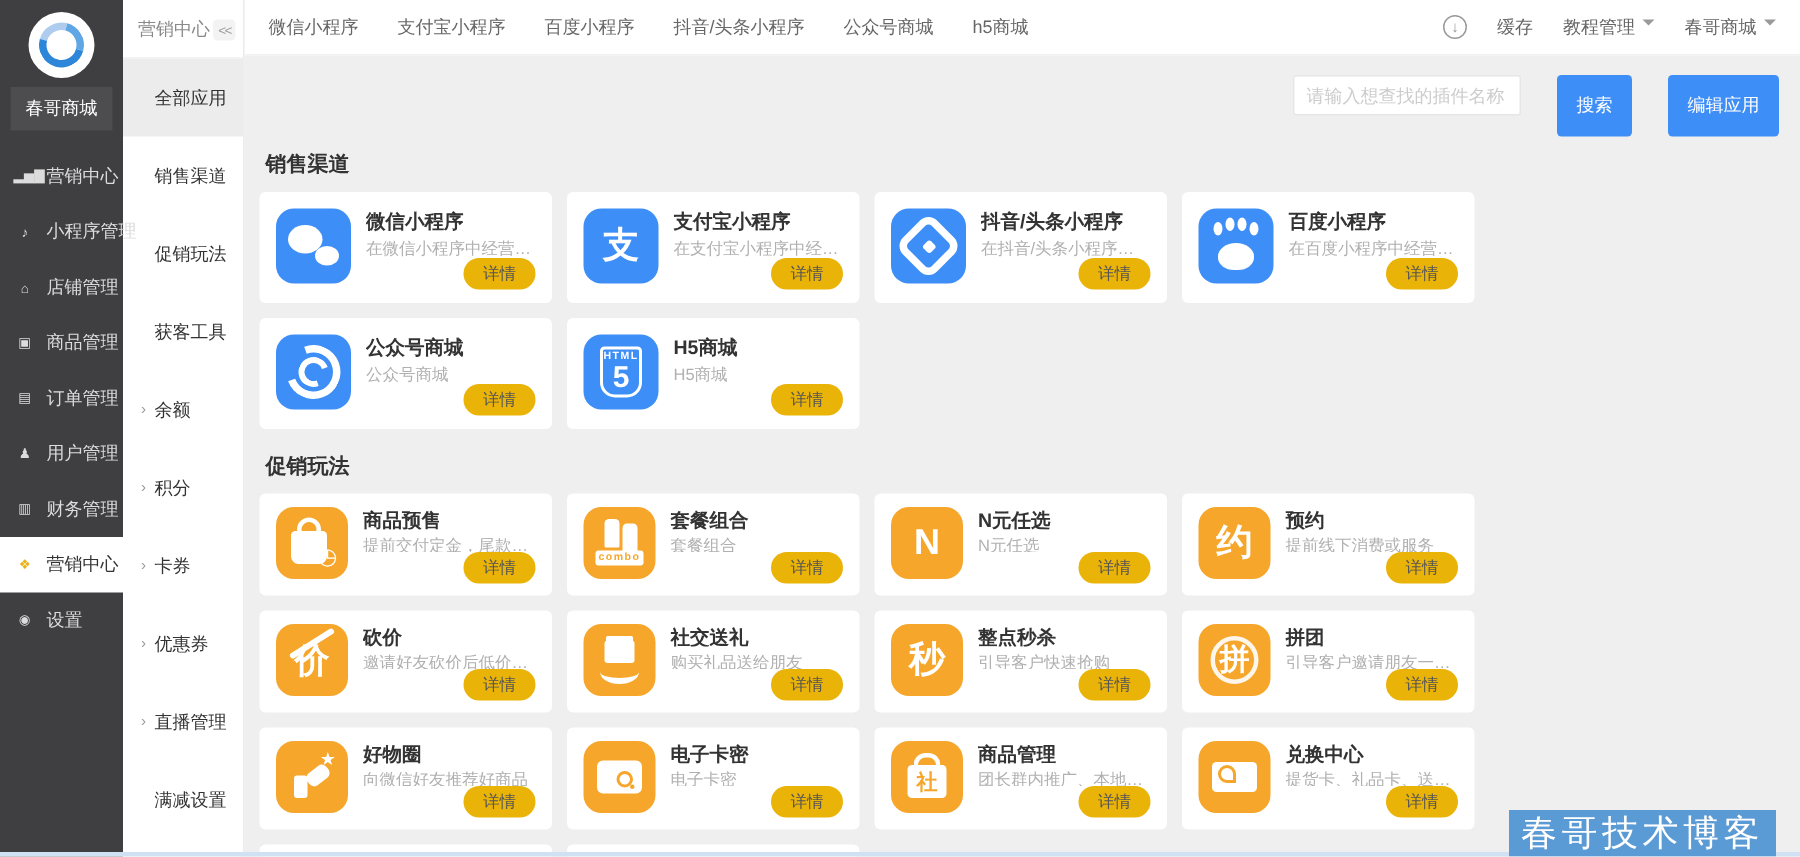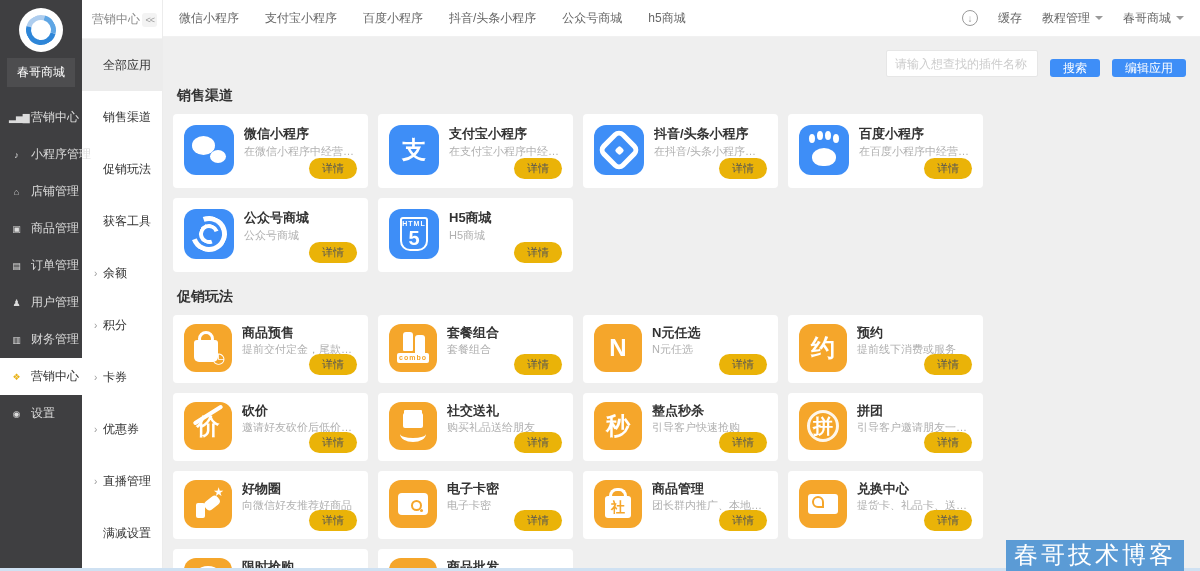--- a/index.html
+++ b/index.html
@@ -25,28 +25,28 @@
   .submenu-item { height:52px; display:flex; align-items:center; font-size:12px; color:#333; padding-left:12px; cursor:pointer; white-space:nowrap; }
   .submenu-item .prefix { color:#9a9a9a; font-size:10px; margin-right:3px; width:6px; display:inline-block; }
   .submenu-item.active { background:#ececec; }
 
   
   .main { flex:1; display:flex; flex-direction:column; min-width:0; }
   .topnav { height:37px; background:#fff; display:flex; align-items:center; padding:0 16px; border-bottom:1px solid #f1f1f1; flex-shrink:0; }
   .topnav .tab { font-size:12px; color:#666; margin-right:26px; cursor:pointer; white-space:nowrap; }
   .topnav-right { margin-left:auto; display:flex; align-items:center; gap:20px; color:#666; font-size:12px; }
   .circle-icon { width:16px; height:16px; border:1px solid #9a9a9a; border-radius:50%; display:flex; align-items:center; justify-content:center; font-size:10px; color:#9a9a9a; cursor:pointer; }
-  .drop { display:flex; align-items:center; cursor:pointer; }
+  .drop { display:flex; align-items:flex-start; cursor:pointer; }
   .caret { width:0; height:0; border:4px solid transparent; border-top-color:#9a9a9a; margin:3px 0 0 5px; }
 
   .content { flex:1; padding:10px 14px 0 10px; position:relative; overflow:hidden; }
-  .toolbar { display:flex; justify-content:flex-end; gap:12px; margin:3px 0 10px;align-items:flex-end; }
+  .toolbar { display:flex; justify-content:flex-end; gap:24px; margin:3px 0 10px; }
   .search-input { width:152px; height:27px; border:1px solid #e6e6e6; border-radius:2px; background:#fff; font-size:12px; padding:0 8px; color:#333; outline:none; }
   .search-input::placeholder { color:#ccc; }
-  .btn { height:18px; padding:0 13px; background:#3e8ef7; color:#fff; font-size:12px; border:none; border-radius:3px; cursor:pointer; }
+  .btn { height:41px; padding:0 13px; background:#3e8ef7; color:#fff; font-size:12px; border:none; border-radius:3px; cursor:pointer; }
 
   .section-title { font-size:14px; font-weight:700; color:#333; margin:2px 0 9px 4px; }
   .section-promo .section-title { margin-top:16px; }
   .cards { display:flex; flex-wrap:wrap; gap:10px; }
   .card { width:195px; background:#fff; border-radius:4px; padding:11px 11px 9px; display:flex; gap:10px; height:74px; }
   .section-promo .card { height:68px; padding:9px 11px 8px; }
   .card-body { flex:1; min-width:0; display:flex; flex-direction:column; }
   .card-title { font-size:13px; font-weight:700; color:#333; margin-bottom:3px; white-space:nowrap; overflow:hidden; }
   .card-desc { font-size:11px; color:#b0b0b0; white-space:nowrap; overflow:hidden; text-overflow:ellipsis; }
   .detail-pill { align-self:flex-end; margin-top:auto; background:#eab308; border-radius:11px; font-size:11px; color:#555; padding:3px 13px; cursor:pointer; }

